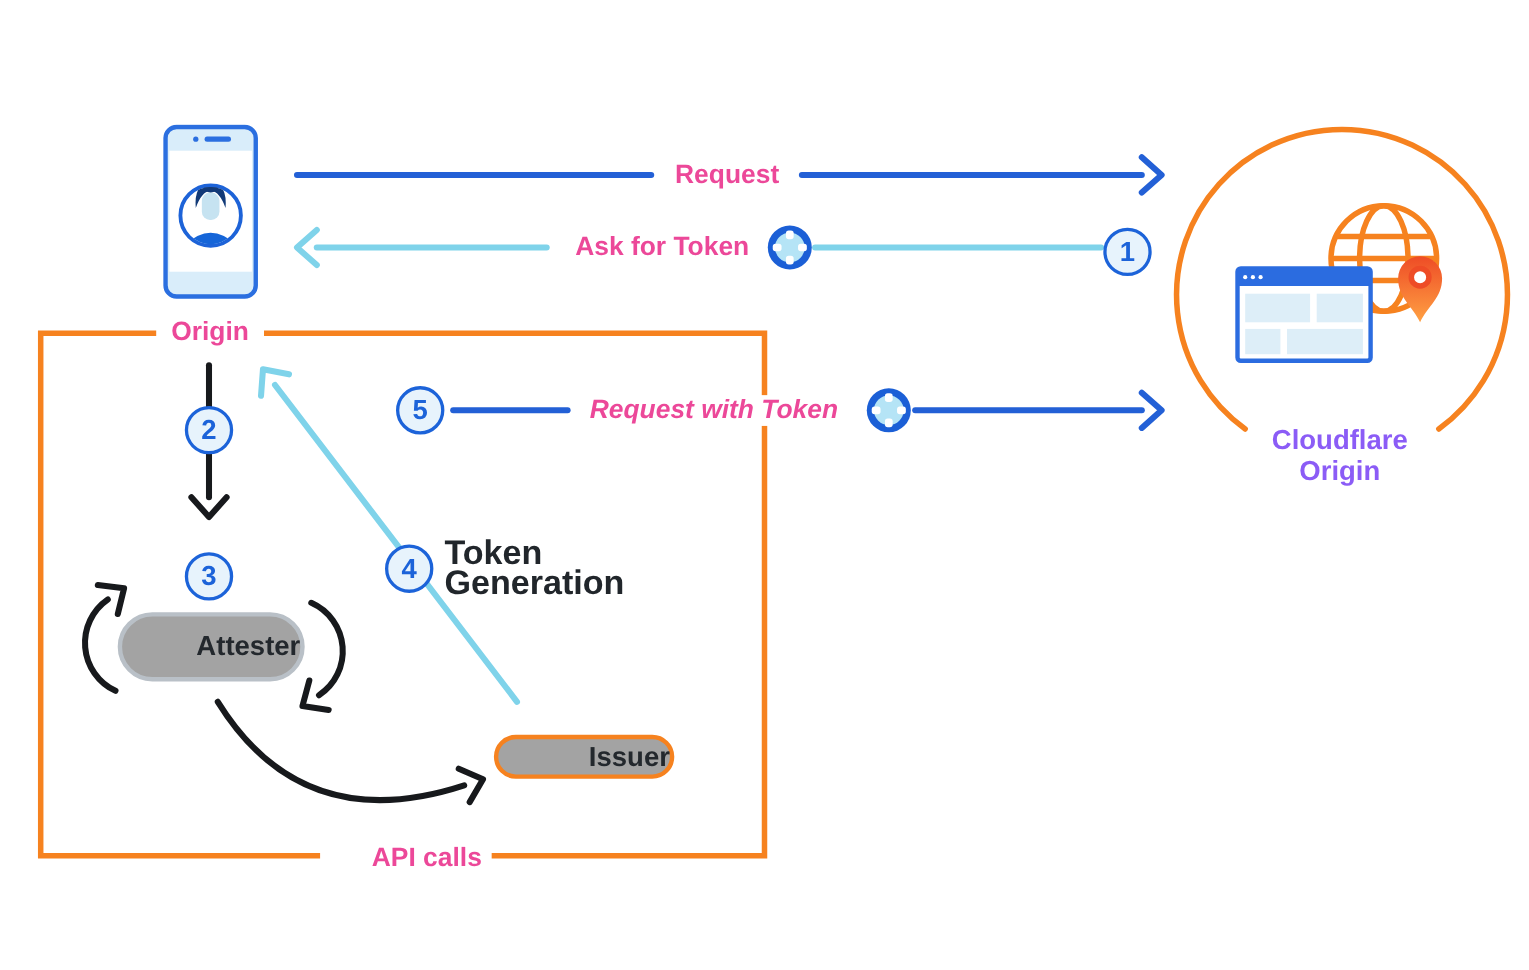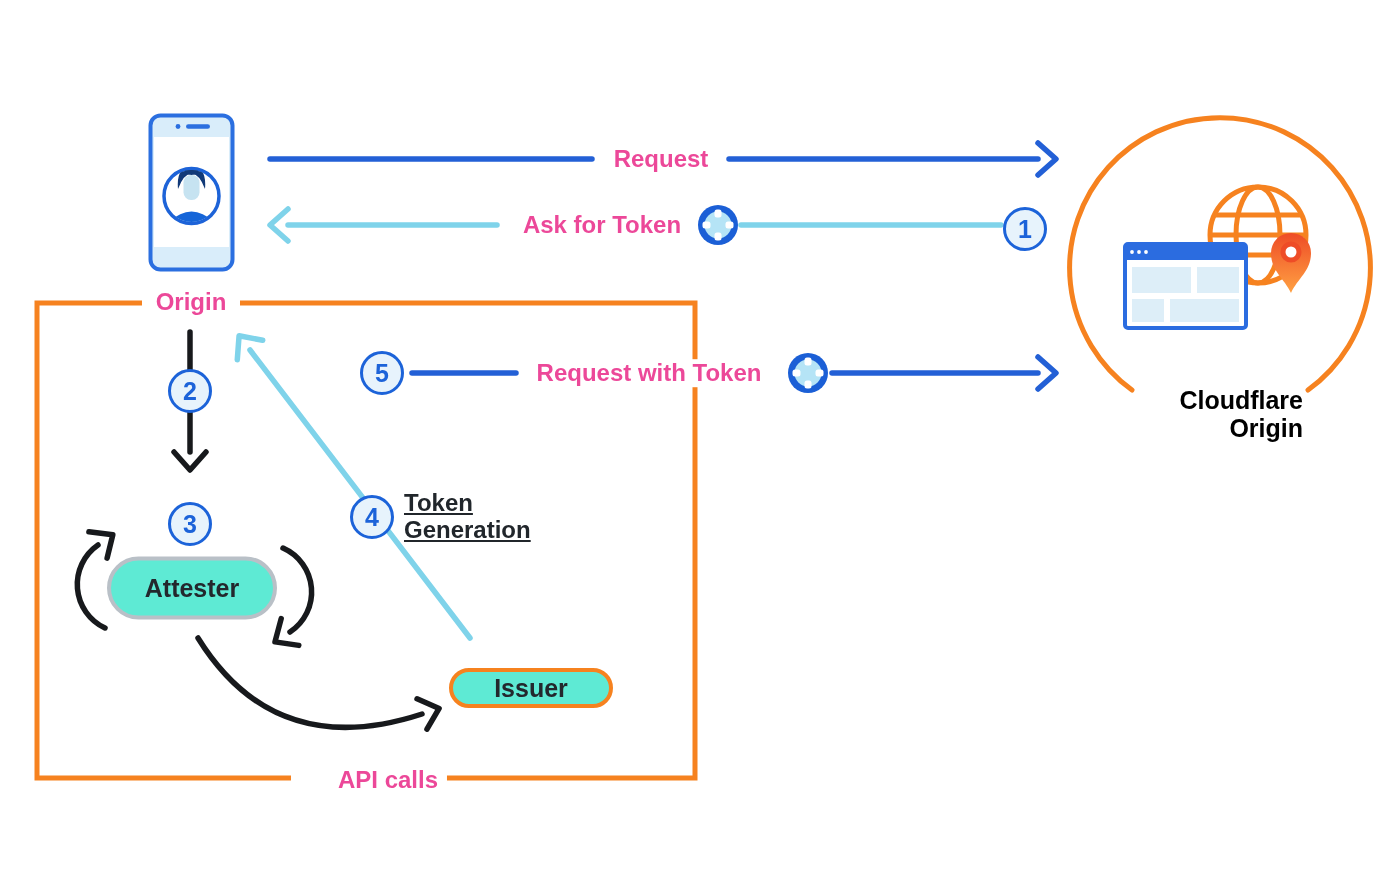--- a/index.html
+++ b/index.html
@@ -8,36 +8,36 @@
     font-family:"Liberation Sans", sans-serif;
   }
   .layer{position:absolute;left:0;top:0;width:1390px;height:882px;}
   .lbl{
     position:absolute;transform:translate(-50%,-50%);
     font-weight:700;font-size:24px;color:#ec4899;background:#ffffff;
     padding:0 9px;white-space:nowrap;line-height:1.15;z-index:3;
   }
   .multiline{
     position:absolute;transform:translate(0,-50%);
-    font-weight:700;font-size:24px;color:#21262b;line-height:27px;z-index:3;white-space:pre-line;text-decoration:underline;
+    font-weight:700;font-size:31px;color:#21262b;line-height:27px;z-index:3;white-space:pre-line;
   }
   .cf-label{
-    position:absolute;transform:translate(-50%,-50%);width:170px;text-align:right;
-    font-weight:700;font-size:25px;color:#000000;line-height:28px;z-index:3;
+    position:absolute;transform:translate(-50%,-50%);width:170px;text-align:center;
+    font-weight:700;font-size:25px;color:#8b5cf6;line-height:28px;z-index:3;
   }
   .badge{
     position:absolute;width:44px;height:44px;box-sizing:border-box;
     transform:translate(-50%,-50%);border-radius:50%;
     border:3px solid #1c63d9;background:#e7f3fc;color:#1c63d9;
     display:flex;align-items:center;justify-content:center;
     font-weight:700;font-size:25px;z-index:4;
   }
   .pill{
     position:absolute;transform:translate(-50%,-50%);box-sizing:border-box;
-    display:flex;align-items:center;justify-content:center;background:#5eead4;
+    display:flex;align-items:center;justify-content:flex-end;background:#a3a3a3;
     font-weight:700;font-size:25px;color:#23282d;z-index:3;
   }
   .pill.attester{left:192px;top:588px;width:170px;height:63px;border:4px solid #b9c0c7;border-radius:32px;}
   .pill.issuer{left:531px;top:688px;width:164px;height:40px;border:4px solid #f6821f;border-radius:30px;}
   .icon-abs{position:absolute;z-index:4;}
 </style>
 </head>
 <body>
 
 <div class="canvas">
@@ -148,21 +148,21 @@
     <circle cx="22" cy="22" r="13.5" fill="#b5e4f6"></circle>
     <rect x="18.5" y="6.5" width="7" height="8" rx="2.5" fill="#ffffff"></rect>
     <rect x="18.5" y="29.5" width="7" height="8" rx="2.5" fill="#ffffff"></rect>
     <rect x="6.5" y="18.5" width="8" height="7" rx="2.5" fill="#ffffff"></rect>
     <rect x="29.5" y="18.5" width="8" height="7" rx="2.5" fill="#ffffff"></rect>
   </svg>
 
   <div class="lbl" style="left:191px;top:302px;">Origin</div>
   <div class="lbl" style="left:661px;top:159px;">Request</div>
   <div class="lbl" style="left:602px;top:225px;">Ask for Token</div>
-  <div class="lbl" style="left:649px;top:373px;">Request with Token</div>
+  <div class="lbl" style="left:649px;top:373px;font-style:italic;">Request with Token</div>
   <div class="multiline" style="left:404px;top:516px;width:150px;">Token Generation</div>
   <div class="lbl" style="left:388px;top:780px;">API calls</div>
   <div class="cf-label" style="left:1218px;top:414px;">Cloudflare Origin</div>
 
   <div class="pill attester">
     <span>Attester</span>
   </div>
   <div class="pill issuer">
     <span>Issuer</span>
   </div>

